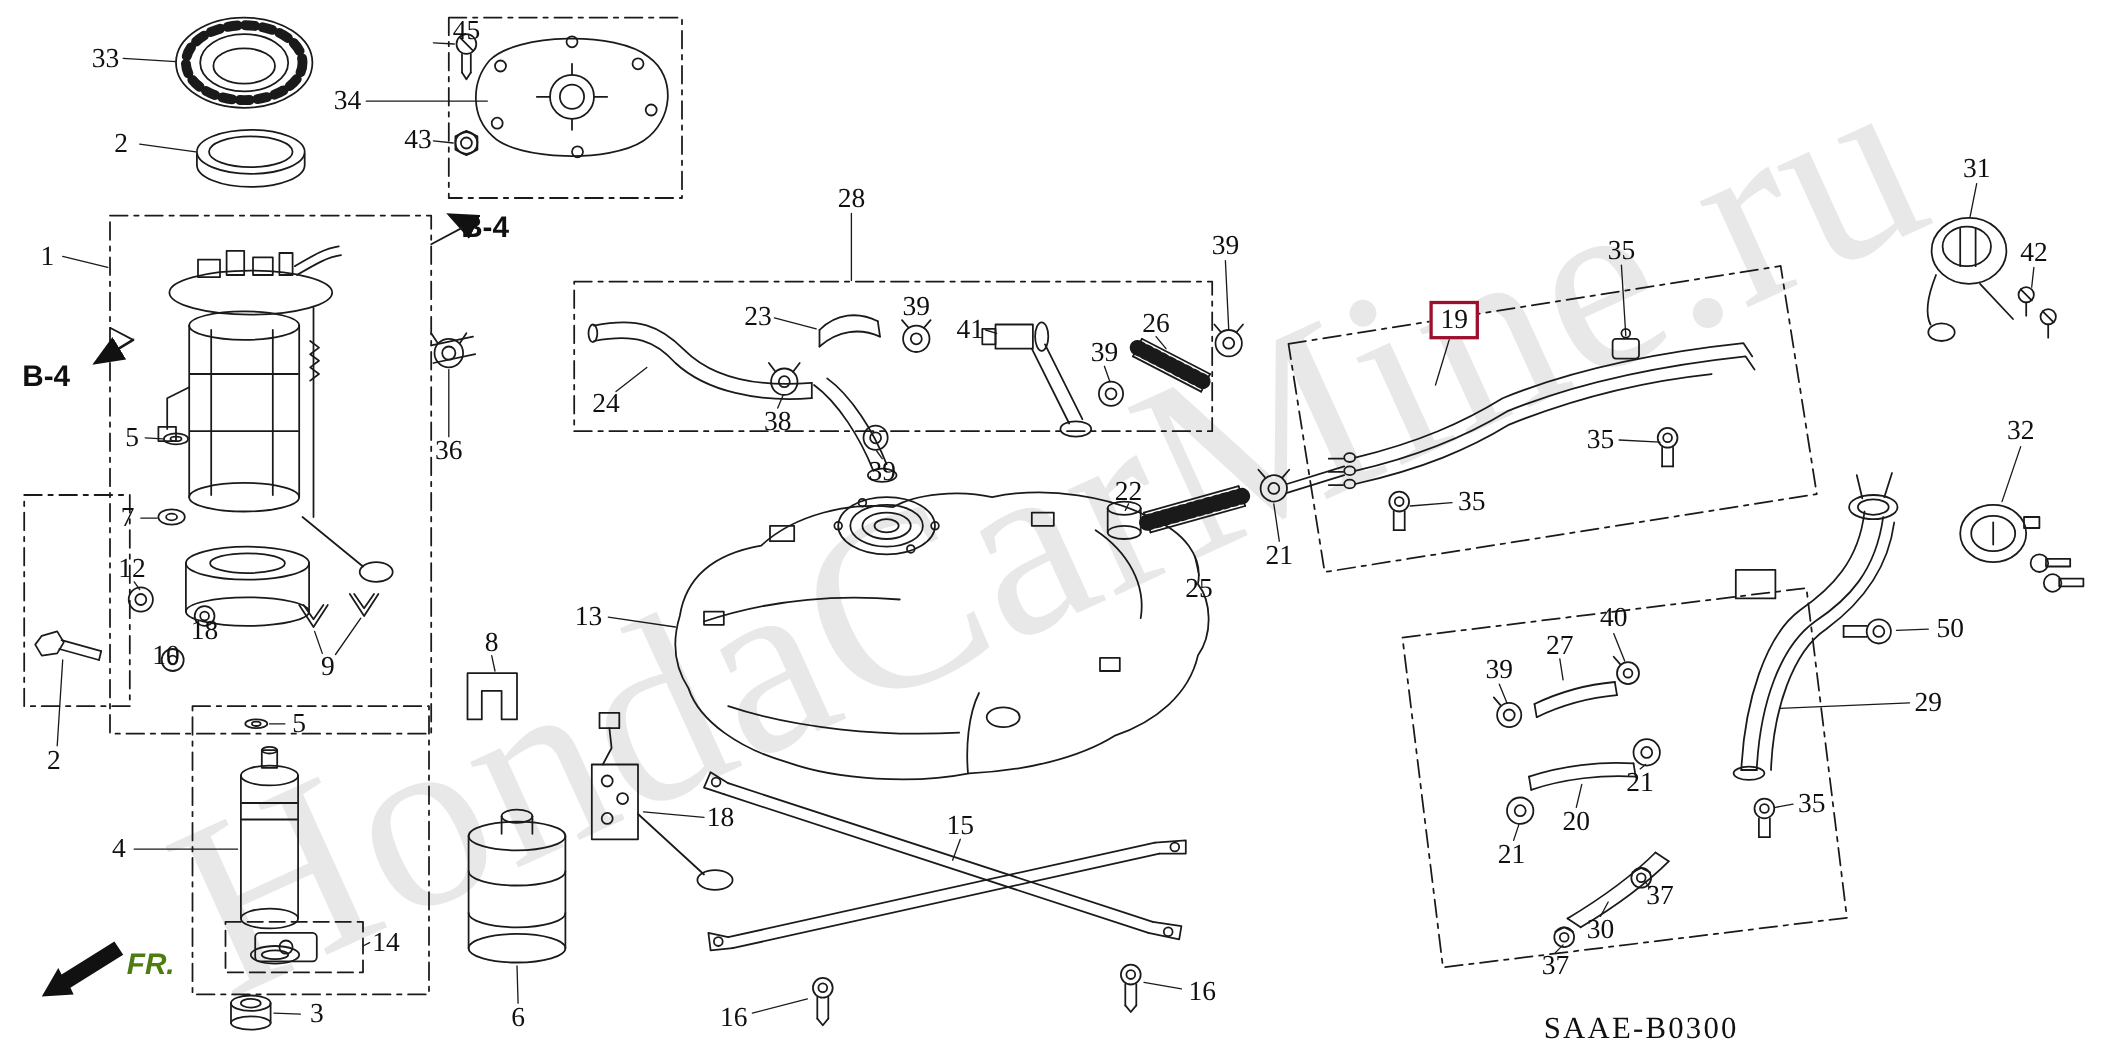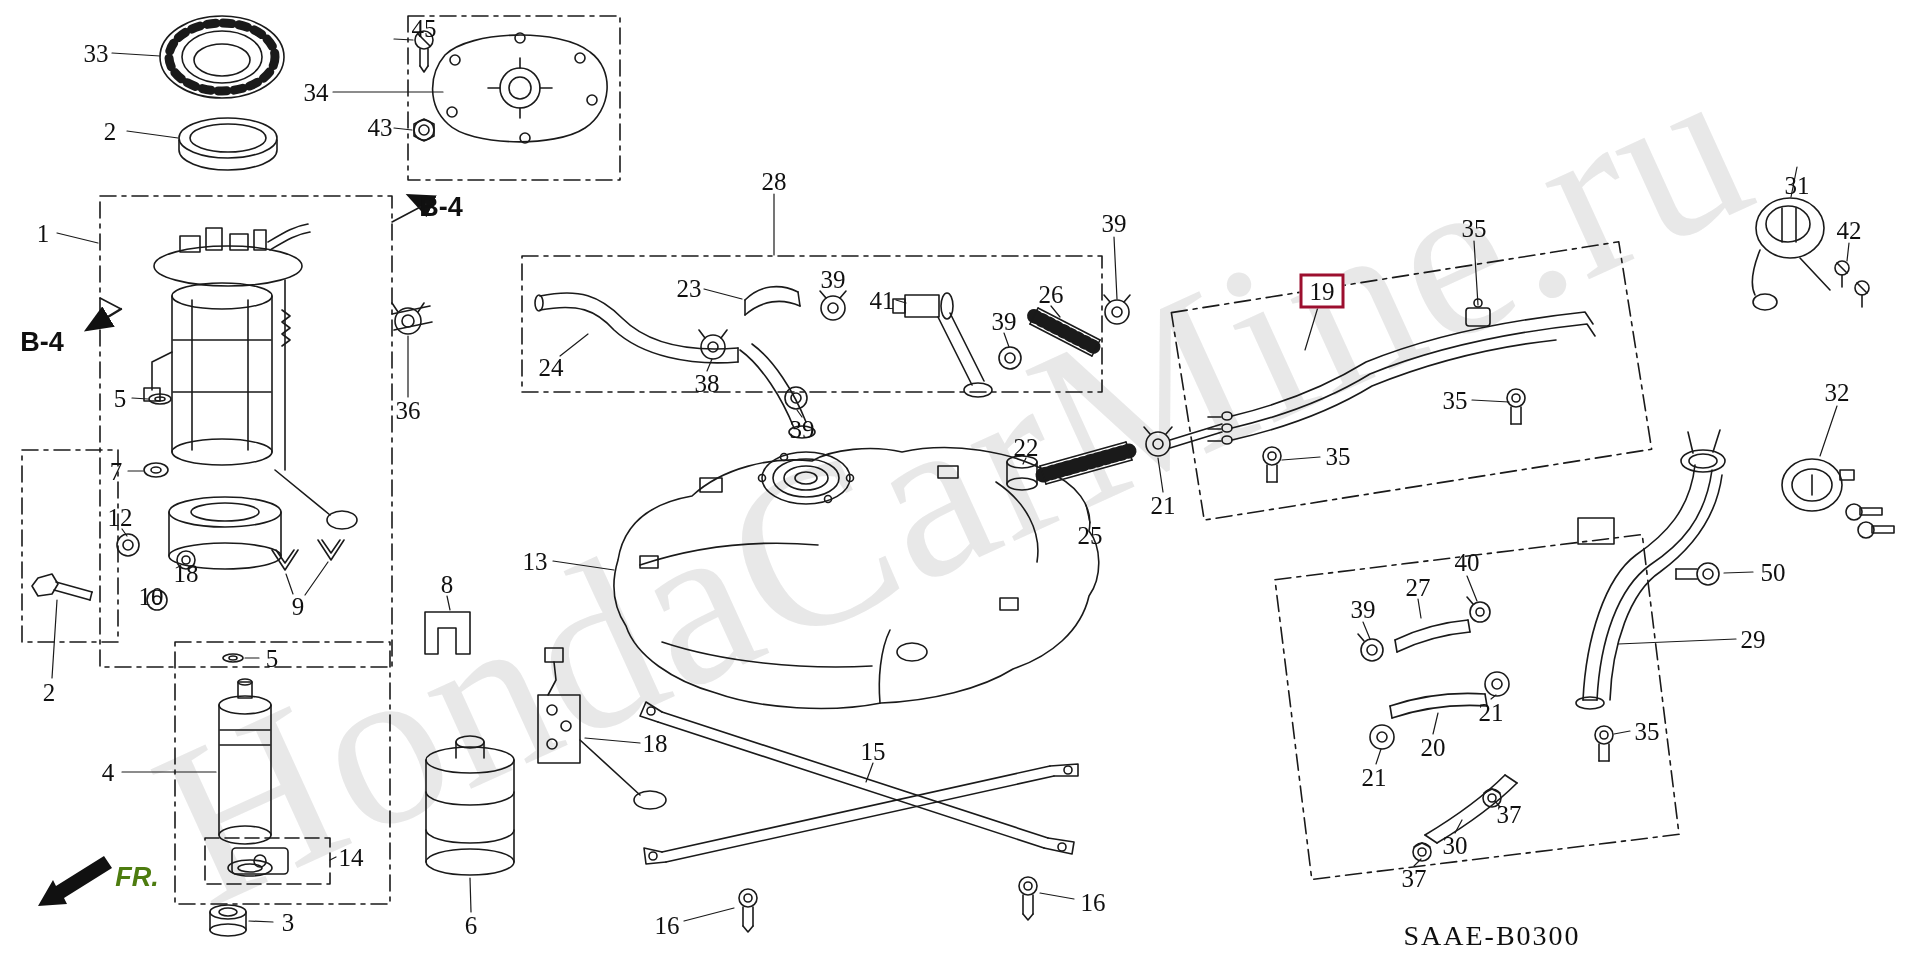--- a/index.html
+++ b/index.html
@@ -551,21 +551,21 @@
       <div class="part-label" style="left: 380px; top: 127px;">43</div>
       <div class="part-label" style="left: 43px; top: 233px;">1</div>
       <div class="part-label" style="left: 774px; top: 181px;">28</div>
       <div class="part-label" style="left: 689px; top: 288px;">23</div>
       <div class="part-label" style="left: 833px; top: 279px;">39</div>
       <div class="part-label" style="left: 882px; top: 300px;">41</div>
       <div class="part-label" style="left: 1114px; top: 223px;">39</div>
       <div class="part-label" style="left: 1051px; top: 294px;">26</div>
       <div class="part-label" style="left: 1474px; top: 228px;">35</div>
       <div class="part-label highlighted" style="left: 1322px; top: 291px;">19</div>
-      <div class="part-label" style="left: 1797px; top: 153px; margin-top: 32px;">31</div>
+      <div class="part-label" style="left: 1797px; top: 153px;">31</div>
       <div class="part-label" style="left: 1849px; top: 230px;">42</div>
       <div class="part-label" style="left: 551px; top: 367px;">24</div>
       <div class="part-label" style="left: 707px; top: 383px;">38</div>
       <div class="part-label" style="left: 1004px; top: 321px;">39</div>
       <div class="part-label" style="left: 408px; top: 410px;">36</div>
       <div class="part-label" style="left: 120px; top: 398px;">5</div>
       <div class="part-label" style="left: 1455px; top: 400px;">35</div>
       <div class="part-label" style="left: 1837px; top: 392px;">32</div>
       <div class="part-label" style="left: 116px; top: 471px;">7</div>
       <div class="part-label" style="left: 802px; top: 429px;">39</div>

